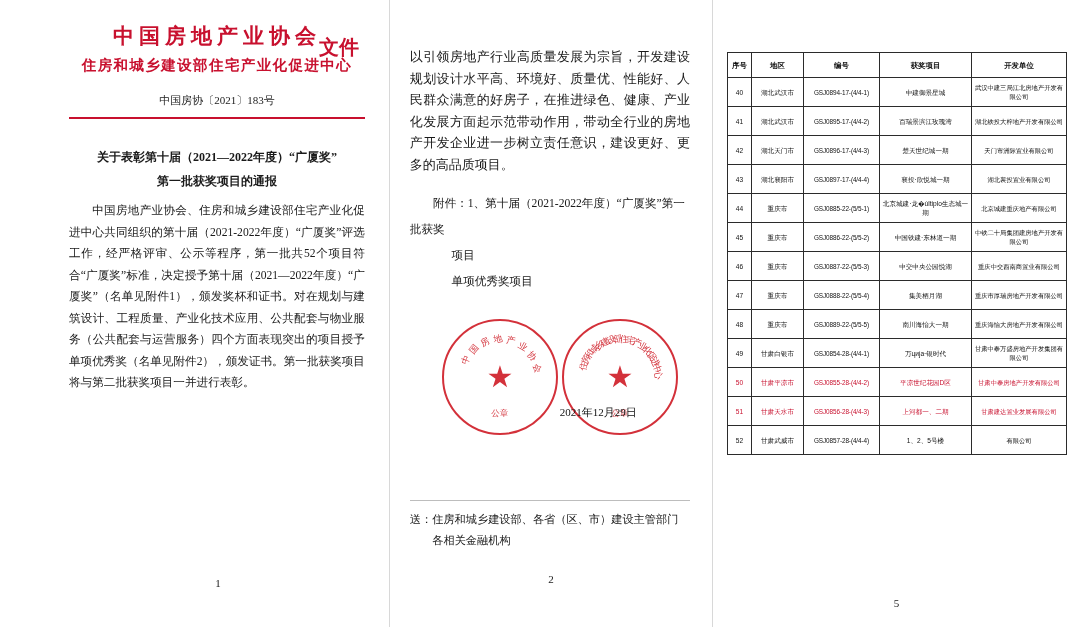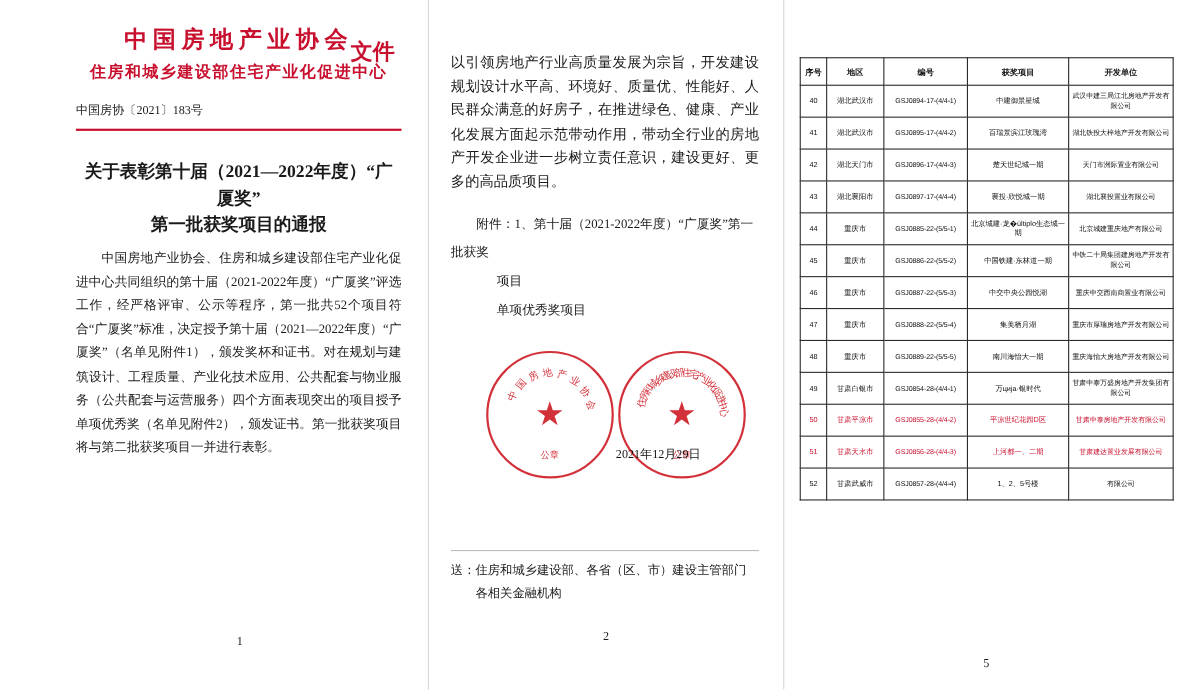--- a/index.html
+++ b/index.html
@@ -53,33 +53,34 @@
   }
   .masthead .line2 {
     font-size: 14.5px;
     font-weight: bold;
     letter-spacing: 1.4px;
     margin-top: 6px;
     white-space: nowrap;
     font-family: "DejaVu Serif", serif;
   }
   .docnum {
+    text-align: center;
     font-size: 11px;
     margin-top: 18px;
     color: #222;
   }
   .redrule {
     height: 2px;
     background: #c8102e;
     margin: 9px 0 0 0;
   }
   .title-block {
     text-align: center;
     margin-top: 26px;
-    font-size: 16px;
+    font-size: 12px;
     font-weight: bold;
     line-height: 24px;
   }
   .salutation {
     margin-top: 20px;
     font-size: 12px;
     font-weight: bold;
   }
   .body-p {
     font-size: 11.6px;

